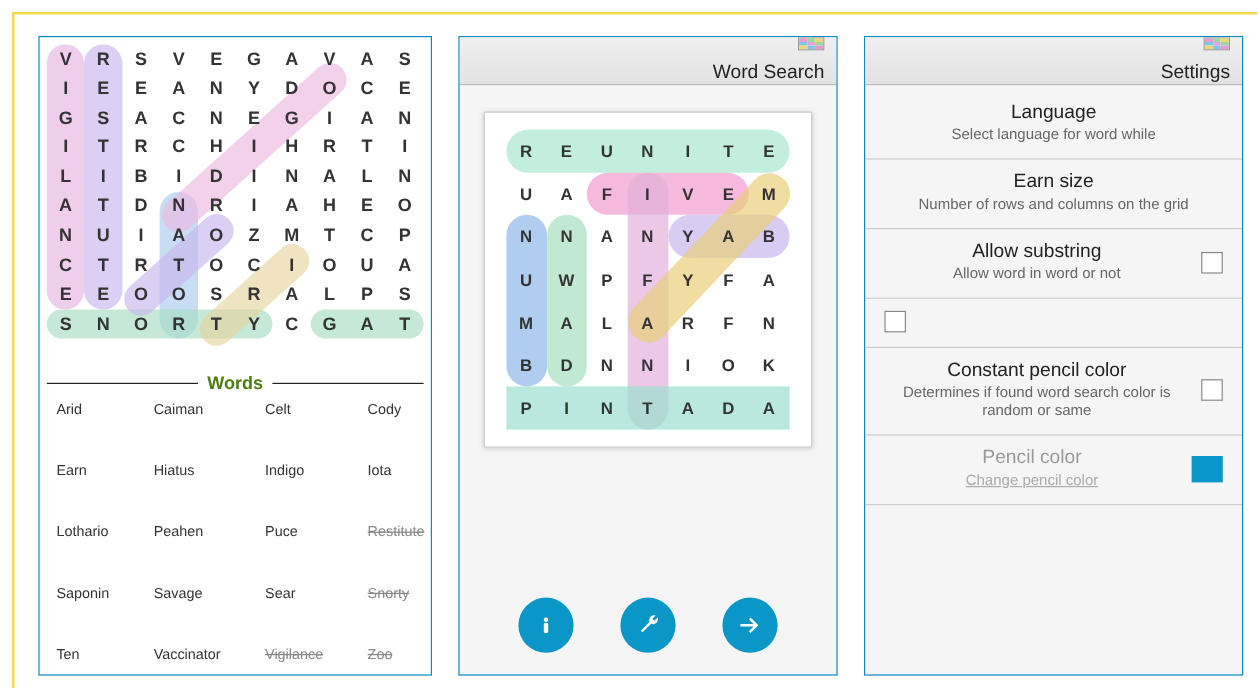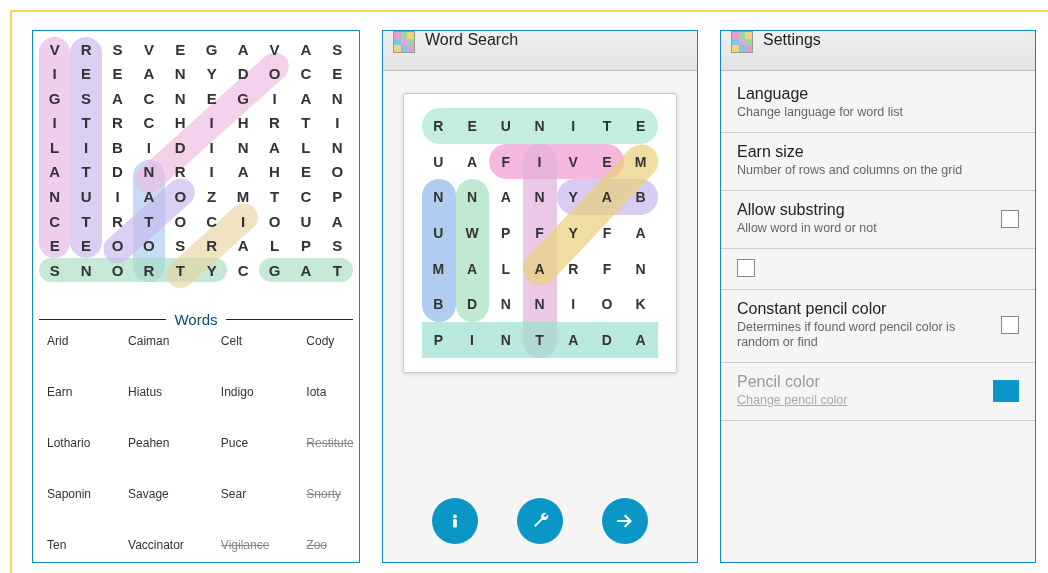--- a/index.html
+++ b/index.html
@@ -46,25 +46,26 @@
     display: flex;
     align-items: center;
     justify-content: center;
     font-weight: bold;
     font-size: 15px;
     color: #333;
   }
   .words-hdr {
     text-align: center;
     font-size: 15px;
-    color: #0c4a6e;
+    color: #4d7c0f;
     margin: 4px 0 2px;
     display: flex;
     align-items: center;
     gap: 8px;
+    font-weight: bold;
   }
   .words-hdr::before, .words-hdr::after {
     content: "";
     flex: 1;
     border-top: 1px solid #222;
   }
   .wordlist {
     display: grid;
     grid-template-columns: repeat(5, 1fr);
     column-gap: 8px;
@@ -75,25 +76,26 @@
     gap: 37px;
   }
   .wordlist span.found { text-decoration: line-through; color: #888; }
 
   
   .appbar {
     background: linear-gradient(#efefef,#e2e2e2);
     border-bottom: 1px solid #bbb;
     height: 40px;
     display: flex;
-    align-items: flex-start;
+    align-items: flex-end;
     padding: 0 10px;
     gap: 10px;
     font-size: 16px;
     color: #222;
+    flex-direction: column;
   }
   .appicon {
     width: 22px; height: 22px;
     display: grid;
     grid-template-columns: repeat(3,1fr);
     grid-template-rows: repeat(3,1fr);
     border: 1px solid #999;
     gap: 0;
     background: #fff;
   }
@@ -163,21 +165,21 @@
   
   #panel3 { background:#f5f5f5; }
   .settings { padding: 4px 0 0; }
   .setting-item {
     padding: 10px 16px 12px;
     border-bottom: 1px solid #ccc;
     display:flex;
     align-items:center;
     gap:10px;
   }
-  .setting-item .txt { flex:1; }
+  .setting-item .txt { flex:1;text-align:center; }
   .setting-item .title { font-size:16px; color:#222; }
   .setting-item .desc { font-size:12.5px; color:#666; margin-top:2px; line-height:1.2; }
   .setting-item.disabled .title { color:#999; }
   .setting-item.disabled .desc { color:#aaa;text-decoration:underline; }
   .chk {
     width:18px; height:18px;
     border:1px solid #888;
     background:#fff;
     display:flex; align-items:center; justify-content:center;
     font-size:14px; color:#0a96c7;
@@ -451,21 +453,21 @@
           <i></i>
           <i></i>
           <i></i>
         </span>
       <span>Settings</span>
     </div>
     <div class="settings" id="settings">
         <div class="setting-item">
           <div class="txt">
             <div class="title">Language</div>
-            <div class="desc">Change language for word list</div>
+            <div class="desc">Select language for word while</div>
           </div>
         </div>
         <div class="setting-item">
           <div class="txt">
             <div class="title">Earn size</div>
             <div class="desc">Number of rows and columns on the grid</div>
           </div>
         </div>
         <div class="setting-item">
           <div class="txt">
@@ -473,21 +475,21 @@
             <div class="desc">Allow word in word or not</div>
           </div>
           <div class="chk"></div>
         </div>
         <div class="setting-item">
           <div class="chk"></div>
         </div>
         <div class="setting-item">
           <div class="txt">
             <div class="title">Constant pencil color</div>
-            <div class="desc">Determines if found word pencil color is random or find</div>
+            <div class="desc">Determines if found word search color is random or same</div>
           </div>
           <div class="chk"></div>
         </div>
         <div class="setting-item disabled">
           <div class="txt">
             <div class="title">Pencil color</div>
             <div class="desc">Change pencil color</div>
           </div>
           <div class="swatch" style="background: rgb(10, 150, 199);"></div>
         </div>

